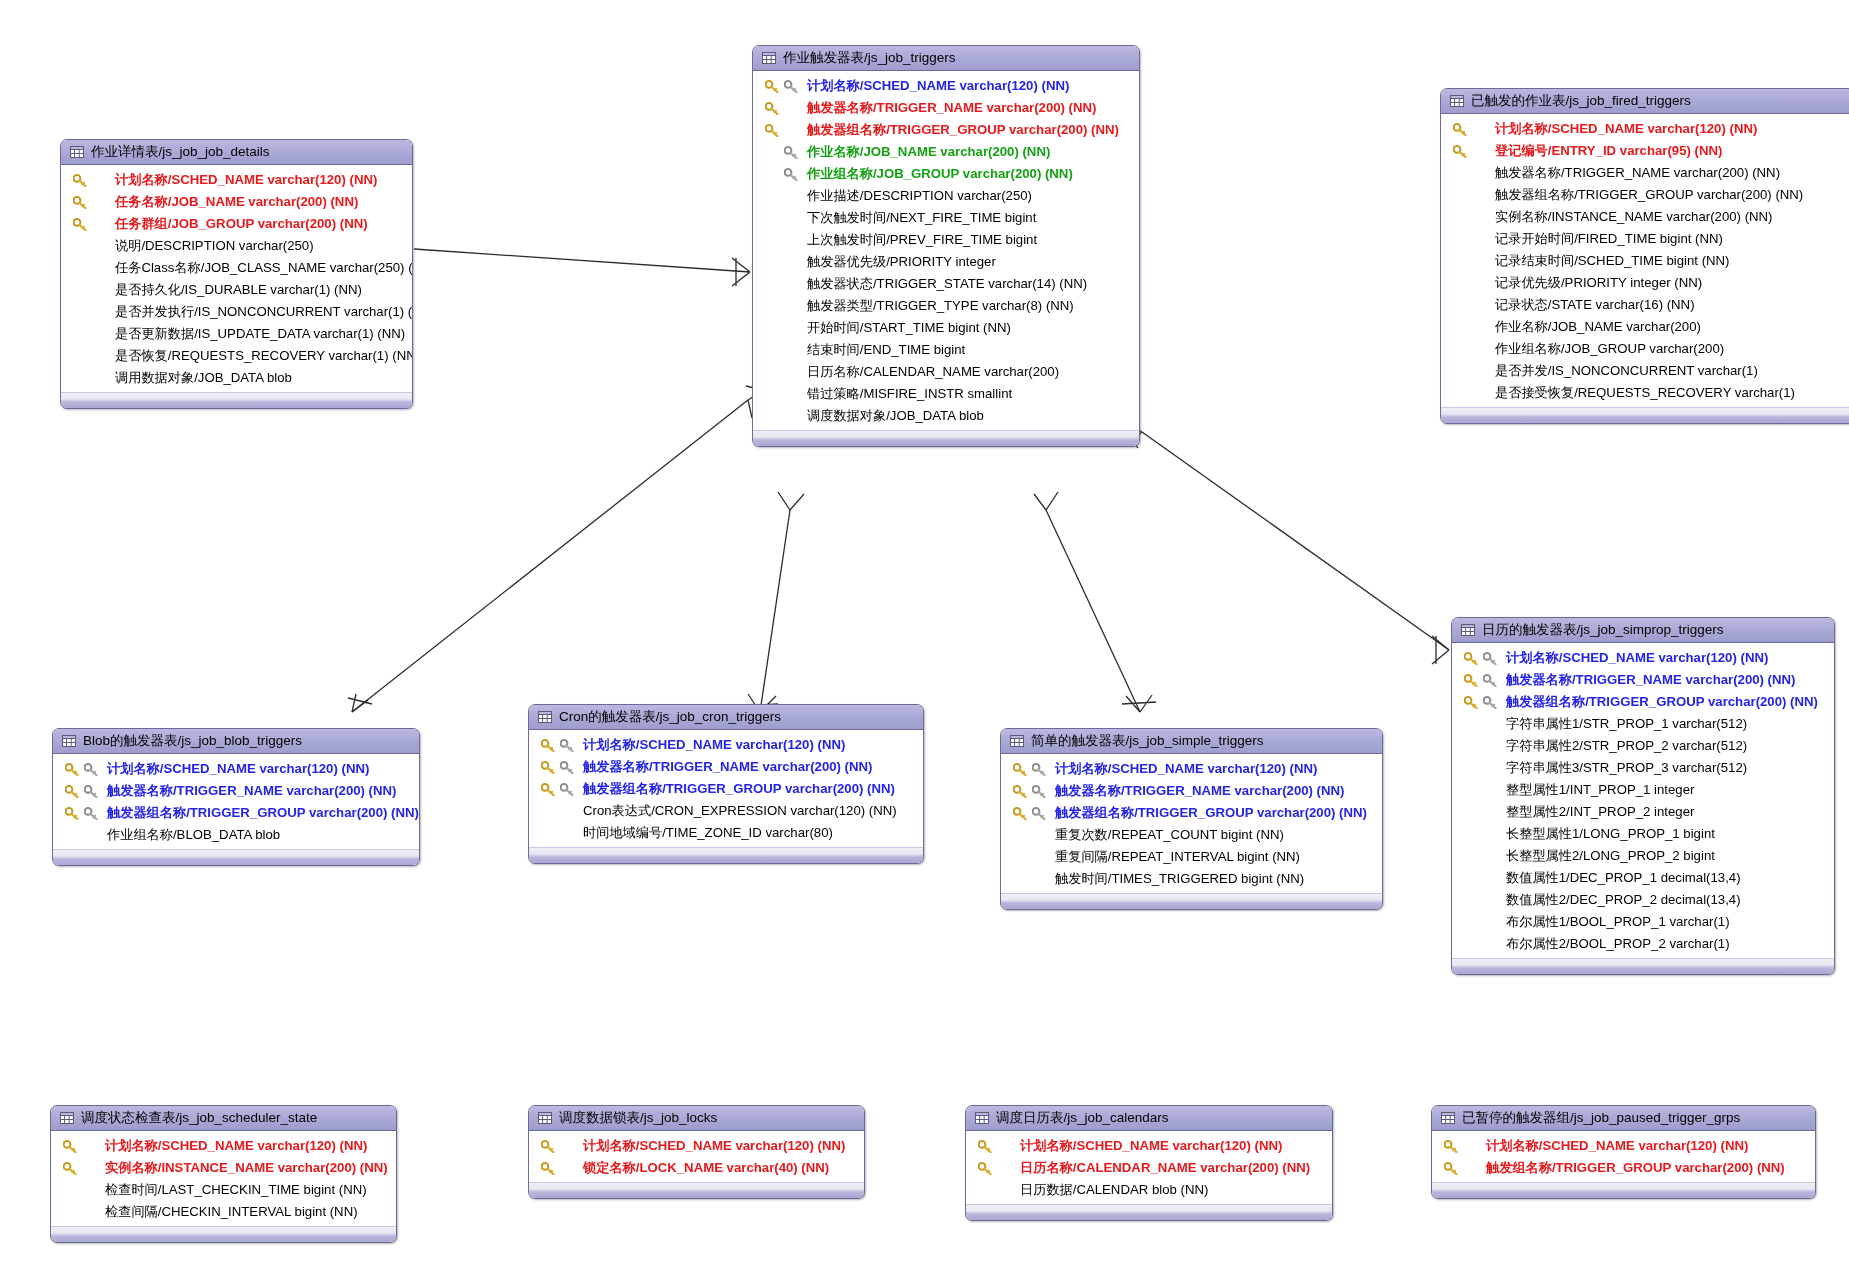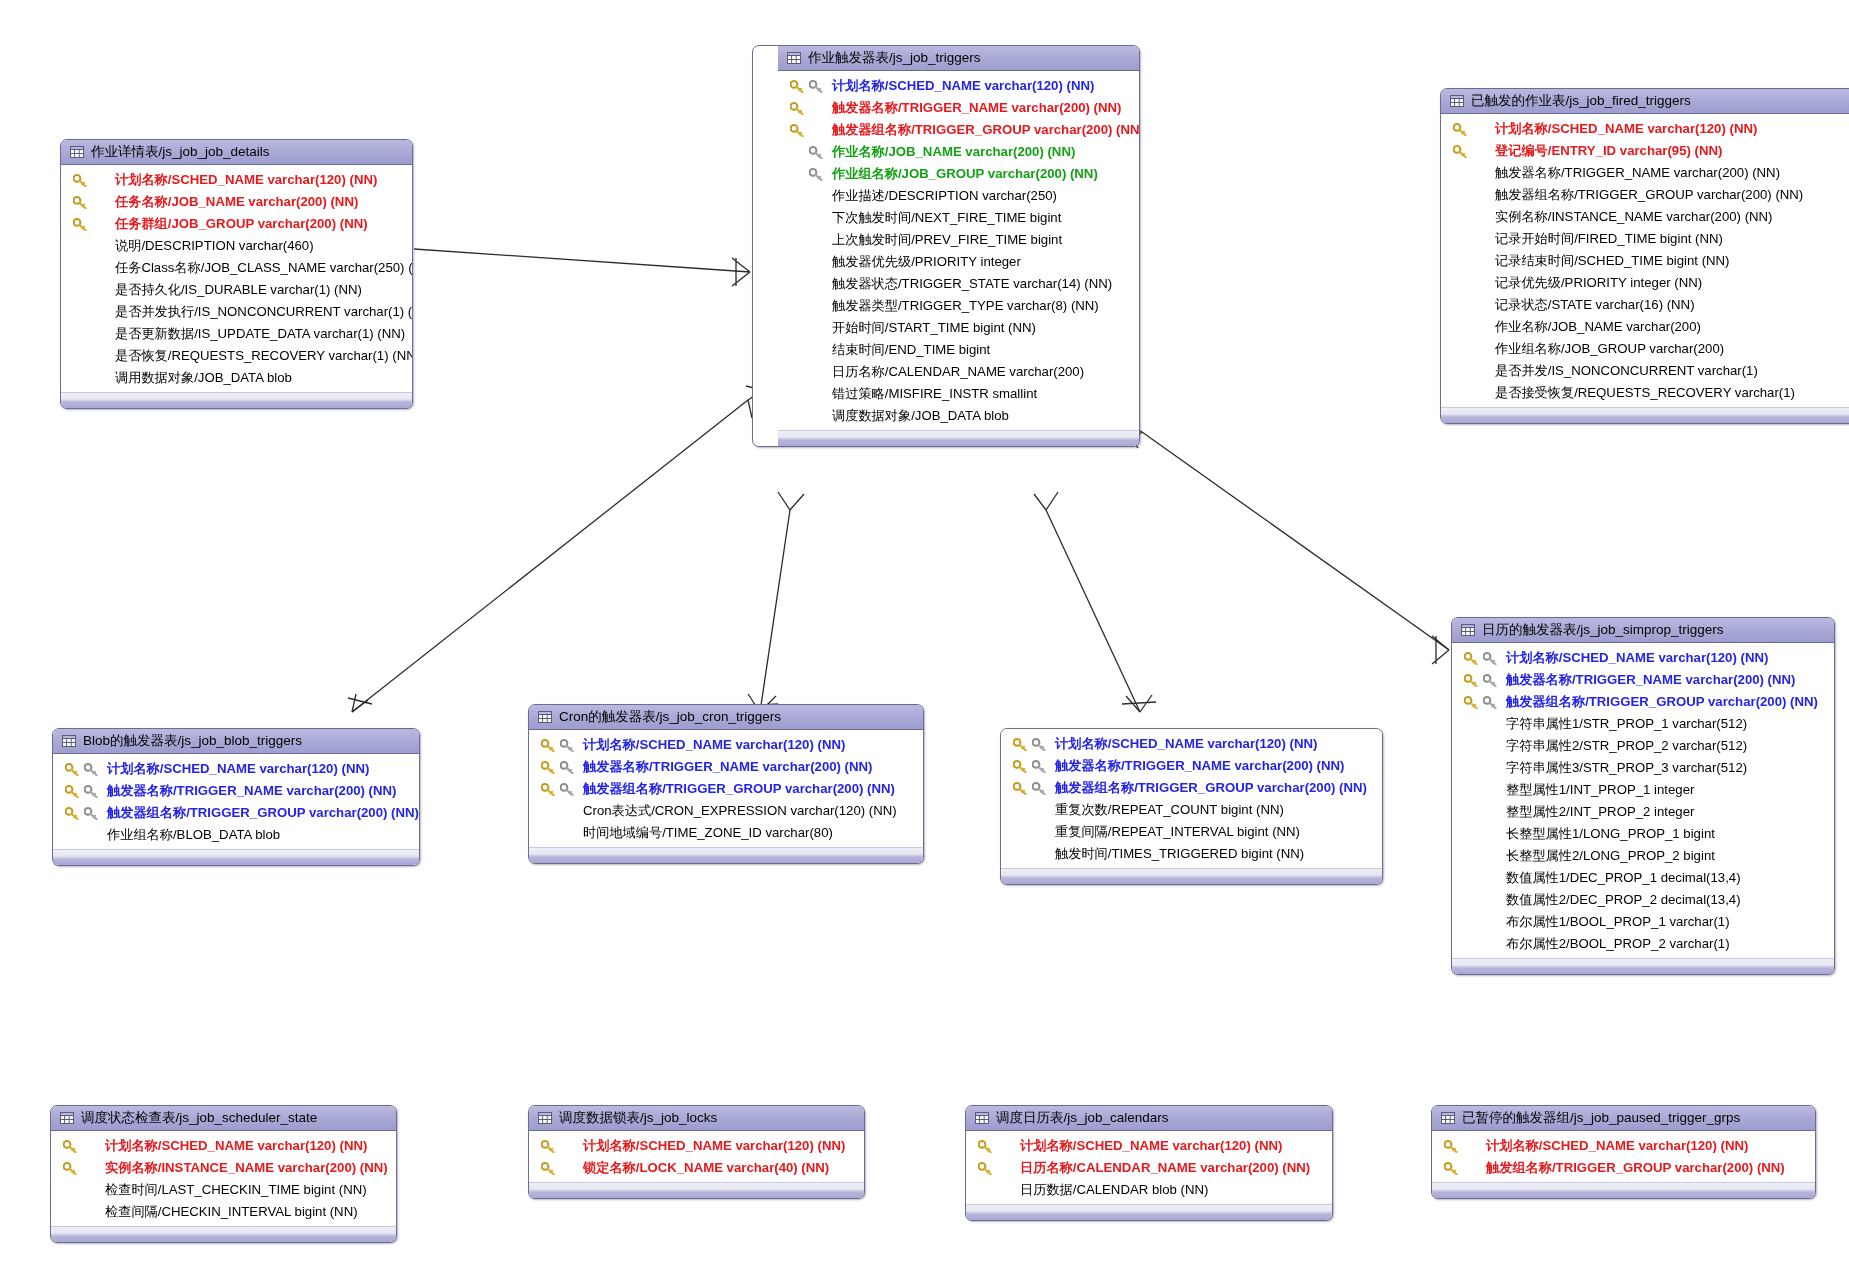--- a/index.html
+++ b/index.html
@@ -163,21 +163,21 @@
                 <path d="M6.3,6.6 L12.6,12.2" stroke="#d9ac2e" stroke-width="2.1" stroke-linecap="round"></path>
                 <path d="M9.4,10.4 L11.1,8.7" stroke="#d9ac2e" stroke-width="2" stroke-linecap="round"></path>
               </svg>
             </span>
             <span class="keyslot"></span>
             <span class="attr-label c-pk">任务群组/JOB_GROUP varchar(200) (NN)</span>
           </div>
           <div class="attr">
             <span class="keyslot"></span>
             <span class="keyslot"></span>
-            <span class="attr-label c-plain">说明/DESCRIPTION varchar(460)</span>
+            <span class="attr-label c-plain">说明/DESCRIPTION varchar(250)</span>
           </div>
           <div class="attr">
             <span class="keyslot"></span>
             <span class="keyslot"></span>
             <span class="attr-label c-plain">任务Class名称/JOB_CLASS_NAME varchar(250) (NN)</span>
           </div>
           <div class="attr">
             <span class="keyslot"></span>
             <span class="keyslot"></span>
             <span class="attr-label c-plain">是否持久化/IS_DURABLE varchar(1) (NN)</span>
@@ -198,21 +198,21 @@
             <span class="attr-label c-plain">是否恢复/REQUESTS_RECOVERY varchar(1) (NN)</span>
           </div>
           <div class="attr">
             <span class="keyslot"></span>
             <span class="keyslot"></span>
             <span class="attr-label c-plain">调用数据对象/JOB_DATA blob</span>
           </div>
         </div>
         <div class="ent-footer"></div>
       </div>
-      <div class="entity" style="left: 752px; top: 45px; width: 388px; padding-left: 25px;">
+      <div class="entity" style="left: 752px; top: 45px; width: 388px;">
         <div class="ent-header">
           <span>
             <svg class="tbl-icon" viewBox="0 0 14 12" xmlns="http://www.w3.org/2000/svg">
               <rect x="0.5" y="0.5" width="13" height="11" fill="#ffffff" stroke="#5a5a7a"></rect>
               <rect x="0.5" y="0.5" width="13" height="3" fill="#b9b9e0" stroke="#5a5a7a"></rect>
               <line x1="4.6" y1="3.5" x2="4.6" y2="11.5" stroke="#5a5a7a"></line>
               <line x1="9.2" y1="3.5" x2="9.2" y2="11.5" stroke="#5a5a7a"></line>
               <line x1="0.5" y1="7.5" x2="13.5" y2="7.5" stroke="#5a5a7a"></line>
             </svg>
           </span>
@@ -726,20 +726,32 @@
           </div>
           <div class="attr">
             <span class="keyslot"></span>
             <span class="keyslot"></span>
             <span class="attr-label c-plain">时间地域编号/TIME_ZONE_ID varchar(80)</span>
           </div>
         </div>
         <div class="ent-footer"></div>
       </div>
       <div class="entity" style="left: 1000px; top: 728px; width: 383px;">
+        <div class="ent-header">
+          <span>
+            <svg class="tbl-icon" viewBox="0 0 14 12" xmlns="http://www.w3.org/2000/svg">
+              <rect x="0.5" y="0.5" width="13" height="11" fill="#ffffff" stroke="#5a5a7a"></rect>
+              <rect x="0.5" y="0.5" width="13" height="3" fill="#b9b9e0" stroke="#5a5a7a"></rect>
+              <line x1="4.6" y1="3.5" x2="4.6" y2="11.5" stroke="#5a5a7a"></line>
+              <line x1="9.2" y1="3.5" x2="9.2" y2="11.5" stroke="#5a5a7a"></line>
+              <line x1="0.5" y1="7.5" x2="13.5" y2="7.5" stroke="#5a5a7a"></line>
+            </svg>
+          </span>
+          <span class="ent-title">简单的触发器表/js_job_simple_triggers</span>
+        </div>
         <div class="ent-body">
           <div class="attr">
             <span class="keyslot">
               <svg class="key-svg" width="15" height="13" viewBox="0 0 15 13" xmlns="http://www.w3.org/2000/svg">
                 <circle cx="4" cy="4.4" r="3.4" fill="none" stroke="#c49a21" stroke-width="2"></circle>
                 <circle cx="4" cy="4.4" r="1.1" fill="#ffffff"></circle>
                 <path d="M6.3,6.6 L12.6,12.2" stroke="#d9ac2e" stroke-width="2.1" stroke-linecap="round"></path>
                 <path d="M9.4,10.4 L11.1,8.7" stroke="#d9ac2e" stroke-width="2" stroke-linecap="round"></path>
               </svg>
             </span>

